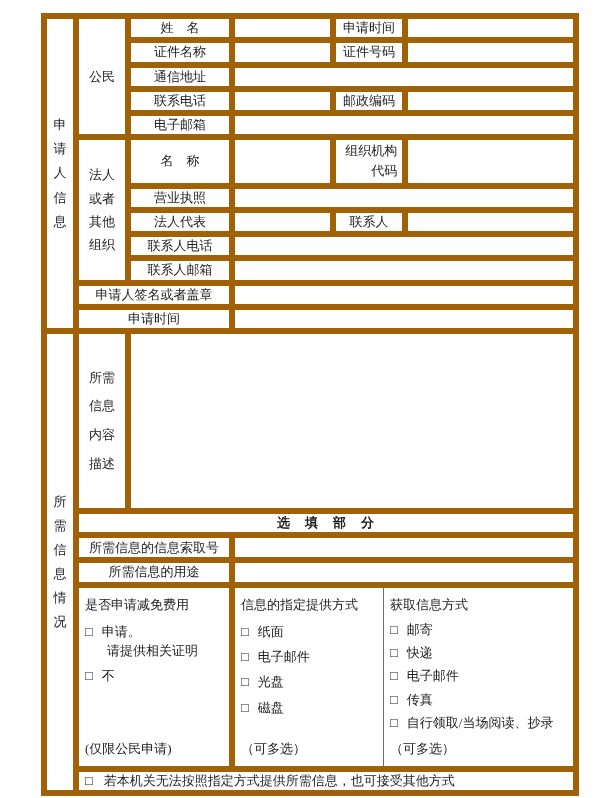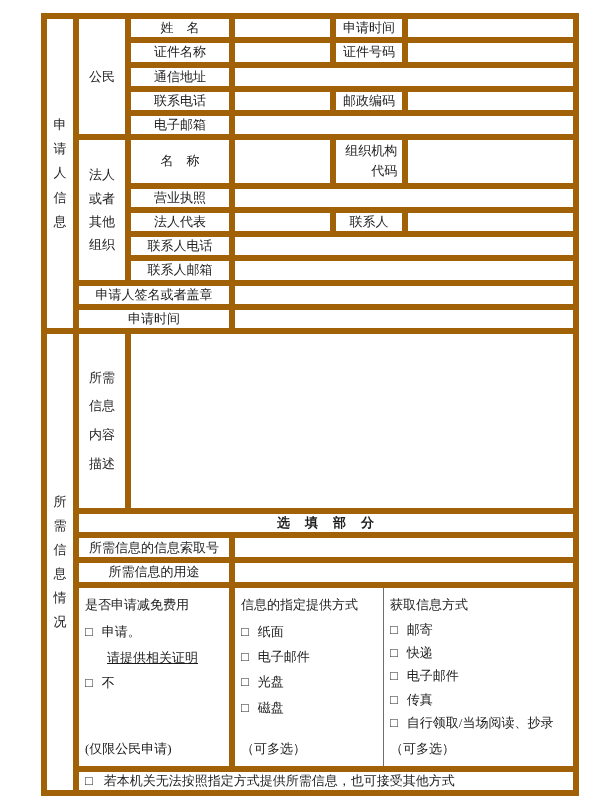--- a/index.html
+++ b/index.html
@@ -27,21 +27,21 @@
   .wtext{display:inline-block;width:2.2em;line-height:1.8;word-break:break-all;text-align:center;}
   .desctext{line-height:2.2;}
   .w4{display:inline-block;width:4.35em;word-break:break-all;line-height:1.55;text-align:right;}
   .hdr{font-weight:bold;letter-spacing:1px;}
   td.panel{padding:0;text-align:left;vertical-align:top;}
   .panel-inner{display:flex;flex-direction:column;height:178px;box-sizing:border-box;padding:9px 6px 8px 6px;}
   .panel-title{margin-bottom:2px;}
   .opt{display:flex;align-items:baseline;gap:9px;margin-top:9px;}
   .opt5 .opt{margin-top:7px;}
   .cb{flex:0 0 auto;}
-  .opt-note{margin-top:10px;padding-left:22px;text-decoration:underline;}
+  .opt-note{margin-top:3px;padding-left:22px;}
   .spacer{flex:1 1 auto;}
   .panel-foot{margin-top:2px;}
   .choice-cols{display:flex;height:178px;}
   .choice-col{box-sizing:border-box;display:flex;flex-direction:column;padding:9px 6px 8px 6px;text-align:left;font-size:13px;}
   .col-a{flex:0 0 148px;}
   .col-b{flex:1 1 auto;border-left:1px solid #6e6e6e;}
   .fallback-row{text-align:left;padding-left:6px;}
   .fallback-inner{display:flex;align-items:baseline;gap:11px;}
 </style>
 </head>

